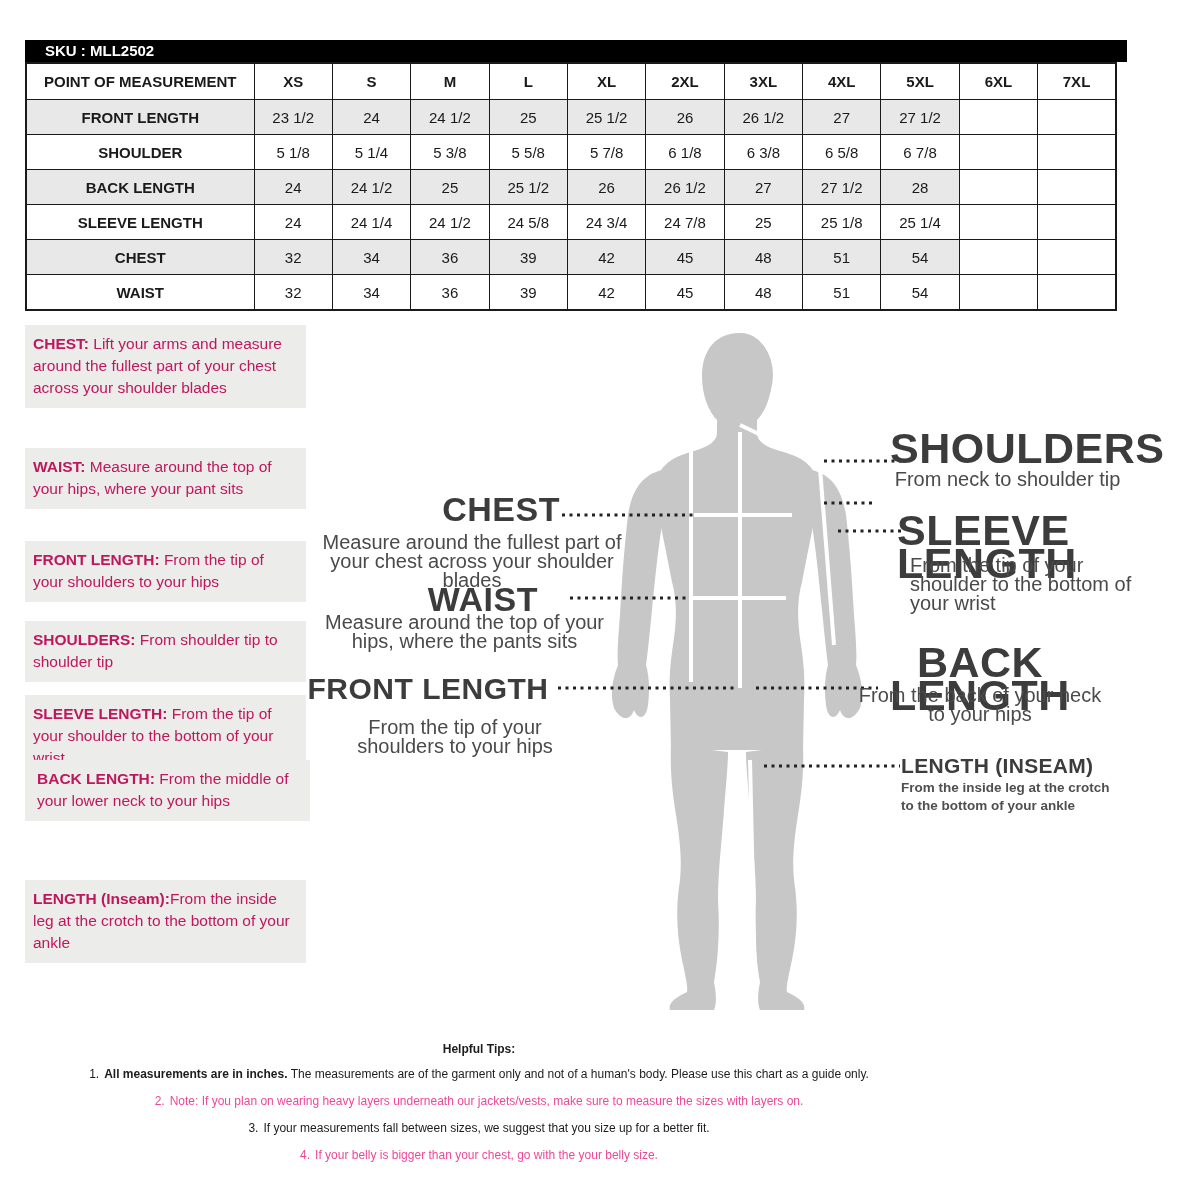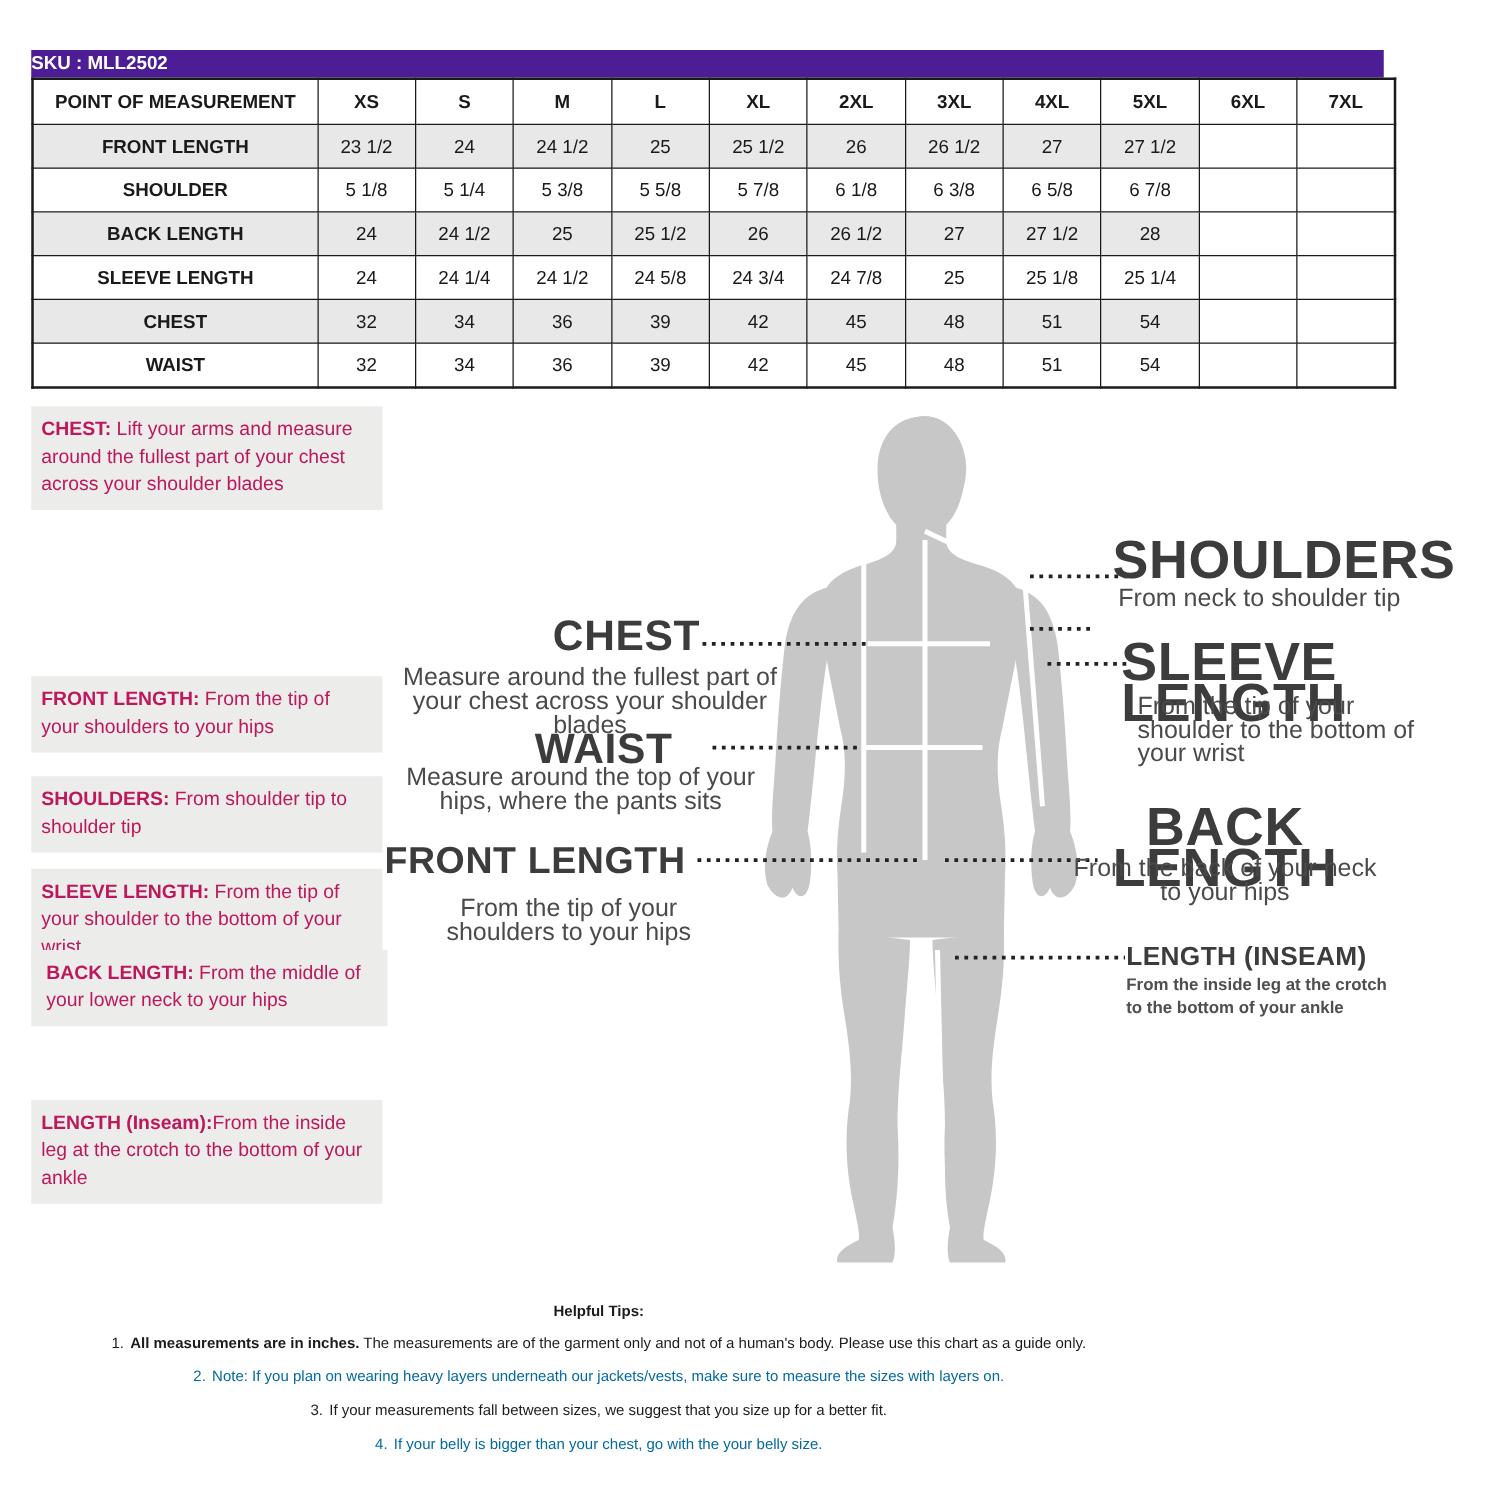--- a/index.html
+++ b/index.html
@@ -1,21 +1,21 @@
 <!DOCTYPE html>
 <html><head>
 <meta charset="utf-8">
 <style>
   html,body{margin:0;padding:0;background:#fff;}
   .page{position:relative;width:1200px;height:1200px;background:#fff;overflow:hidden;
         font-family:"Liberation Sans",sans-serif;color:#1c1c1c;}
 
   
-  .sku-bar{position:absolute;left:25px;top:40px;width:1082px;height:22px;background:#4c1d95;
-           color:#fff;font-weight:bold;font-size:15px;line-height:22px;padding-left:0;}
+  .sku-bar{position:absolute;left:25px;top:40px;width:1082px;height:22px;background:#000000;
+           color:#fff;font-weight:bold;font-size:15px;line-height:22px;padding-left:20px;}
 
   
   table.size-table{position:absolute;left:25px;top:62px;width:1092px;border-collapse:collapse;
                    table-layout:fixed;border:2px solid #1a1a1a;}
   .size-table th,.size-table td{border:1px solid #1a1a1a;text-align:center;vertical-align:middle;
                    padding:0;height:34px;font-size:15px;color:#1a1a1a;background:#fff;}
   .size-table th{font-weight:bold;height:35px;}
   .size-table td.rowlabel{font-weight:bold;}
   .size-table tr.gray td{background:#e8e8e8;}
   .size-table tr.gray td:nth-child(11),.size-table tr.gray td:nth-child(12){background:#fff;}
@@ -35,21 +35,21 @@
   .small-bold{font-weight:bold;font-size:13.5px;line-height:18px;color:#4f4f4f;}
   .ctr{text-align:center;}
   .rgt{text-align:right;}
 
   .diagram-svg{position:absolute;left:290px;top:320px;width:910px;height:720px;}
 
   
   .tips{position:absolute;left:0;top:1042px;width:958px;text-align:center;font-size:12px;color:#1c1c1c;}
   .tips-heading{font-weight:bold;margin-bottom:10px;}
   .tip-line{margin-bottom:10px;line-height:17px;}
-  .tip-blue{color:#0369a1;}
+  .tip-blue{color:#ec4899;}
   .tip-num{margin-right:5px;}
   .tip-bold{font-weight:bold;}
 </style>
 </head>
 <body>
 
 <div class="page">
 
   <div class="sku-bar">
     <span>SKU : MLL2502</span>
@@ -168,20 +168,23 @@
       <td>54</td>
       <td></td>
       <td></td>
     </tr>
   </tbody>
     </table>
 
   <div class="def-block" style="top:325px;">
     <span class="def-term">CHEST:</span><span> Lift your arms  and measure around the fullest part of your chest across your shoulder blades</span>
   </div>
+  <div class="def-block" style="top:448px;">
+    <span class="def-term">WAIST:</span><span>  Measure around the top of your hips, where your pant sits</span>
+  </div>
   <div class="def-block" style="top:541px;">
     <span class="def-term">FRONT LENGTH:</span><span> From the tip of your shoulders to your hips</span>
   </div>
   <div class="def-block" style="top:621px;">
     <span class="def-term">SHOULDERS:</span><span> From shoulder tip to shoulder tip</span>
   </div>
   <div class="def-block" style="top:695px;">
     <span class="def-term">SLEEVE LENGTH:</span><span> From the tip of your shoulder to the bottom of your wrist</span>
   </div>
   <div class="def-block" style="top:760px;padding-left:12px;">

